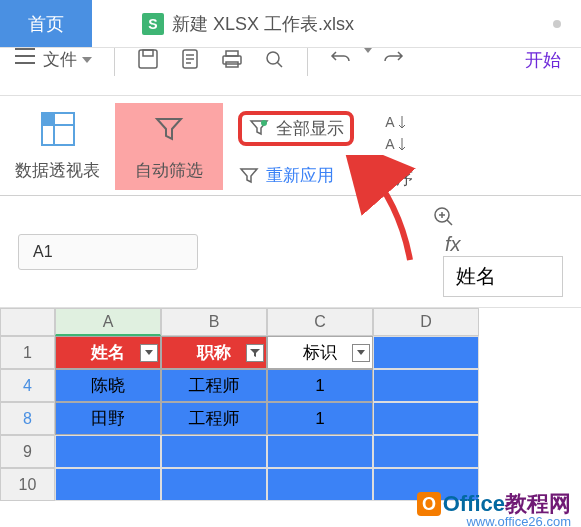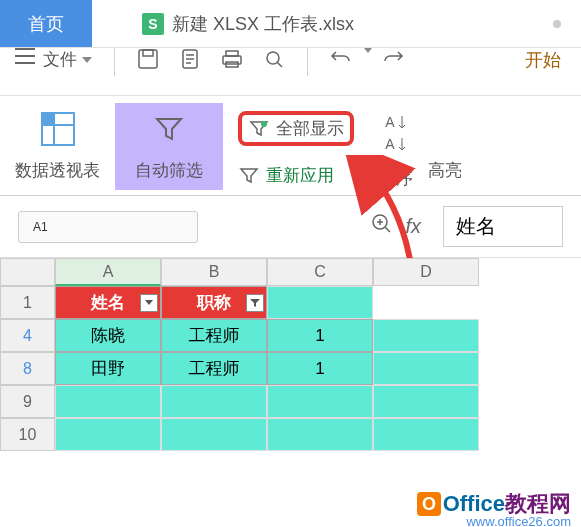--- a/index.html
+++ b/index.html
@@ -13,56 +13,56 @@
     .tab-dot { margin-left: auto; margin-right: 20px; width: 8px; height: 8px; background: #ccc; border-radius: 50%; }
     
     
     .toolbar-row { display: flex; align-items: flex-start; height: 48px; padding: 0 15px; border-bottom: 1px solid #e0e0e0; }
     .menu-icon { margin-right: 8px; }
     .file-menu { font-size: 17px; color: #555; display: flex; align-items: center; margin-right: 10px; }
     .triangle-down { width: 0; height: 0; border-left: 5px solid transparent; border-right: 5px solid transparent; border-top: 6px solid #888; margin-left: 5px; }
     .toolbar-divider { width: 1px; height: 28px; background: #d0d0d0; margin: 0 12px; }
     .tb-icon { margin: 0 10px; color: #666; }
     .small-tri { width: 0; height: 0; border-left: 4px solid transparent; border-right: 4px solid transparent; border-top: 5px solid #888; margin-left: 2px; }
-    .start-label { font-size: 18px; color: #a16207; margin-left: auto; margin-right: 5px; }
+    .start-label { font-size: 18px; color: #6d28d9; margin-left: auto; margin-right: 5px; }
     
     
     .ribbon { display: flex; padding: 15px 5px 5px; border-bottom: 1px solid #d0d0d0; position: relative; }
     .ribbon-group { display: flex; flex-direction: column; align-items: center; padding: 0 10px; position: relative; }
-    .ribbon-group.filter { background: #c4b5fd; padding: 8px 20px; margin: -8px 5px 0; }
+    .ribbon-group.filter { background: #fca5a5; padding: 8px 20px; margin: -8px 5px 0; }
     .pivot-icon { width: 36px; height: 36px; }
     .filter-icon { width: 36px; height: 36px; font-size: 30px; display: flex; align-items: center; justify-content: center; color: #666; }
     .ribbon-label { font-size: 17px; color: #555; margin-top: 12px; white-space: nowrap; }
     .red-box { border: 4px solid #e53935; border-radius: 8px; padding: 2px 6px; display: flex; align-items: center; }
-    .show-all-item { display: flex; align-items: center; font-size: 17px; color: #555; }
-    .reapply-item { display: flex; align-items: center; font-size: 17px; color: #15803d; margin-top: 18px; }
+    .show-all-item { display: flex; font-size: 17px; color: #555; }
+    .reapply-item { display: flex; align-items: center; font-size: 17px; color: #3b82f6; margin-top: 18px; }
     .mini-funnel { margin-right: 6px; }
     .sort-group { display: flex; flex-direction: column; align-items: flex-start; }
     .sort-btn { font-size: 14px; color: #666; display: flex; align-items: center; margin: 3px 0; }
     .small-arrow { margin-left: 2px; }
     
     
     .annotation-arrow { position: absolute; left: 340px; top: 155px; pointer-events: none; }
     
     
     .formula-row { display: flex; align-items: center; padding: 10px 18px; border-bottom: 1px solid #e0e0e0; }
-    .name-box { width: 180px; border: 1px solid #ccc; border-radius: 3px; padding: 8px 14px; font-size: 12px; color: #333; background: #fafafa; }
-    .fx-area { display: flex; align-items: center; margin-left: auto; }
+    .name-box { width: 180px; border: 1px solid #ccc; border-radius: 3px; padding: 8px 14px; font-size: 16px; color: #333; background: #fafafa; }
+    .fx-area { display: flex; margin-left: auto; flex-direction: column; }
     .fx-icon { font-size: 20px; color: #666; font-style: italic; margin: 0 12px; }
     .search-icon { font-size: 20px; color: #666; }
     .formula-input { border: 1px solid #ccc; padding: 6px 12px; font-size: 20px; width: 120px; margin-left: 10px; }
     
     
     .grid { position: relative; }
     .grid-row { display: flex; }
     .row-header { width: 55px; min-width: 55px; background: #f0f0f0; border: 1px solid #ccc; display: flex; align-items: center; justify-content: center; font-size: 16px; color: #666; height: 33px; }
     .row-header.filtered { color: #4a90e2; }
     .col-header { width: 106px; background: #f0f0f0; border: 1px solid #ccc; display: flex; align-items: center; justify-content: center; font-size: 16px; color: #666; height: 28px; }
     .col-header.active { background: #e0f0e0; border-bottom: 2px solid #3eb574; }
-    .cell { width: 106px; border: 1px solid #aaa; height: 33px; display: flex; align-items: center; justify-content: center; font-size: 17px; position: relative; background: #5eead4; }
+    .cell { width: 106px; border: 1px solid #aaa; height: 33px; display: flex; align-items: center; justify-content: center; font-size: 17px; position: relative; background: #3b82f6; }
     .cell.empty { border: 1px solid #ddd; width: 106px; }
     .selection-border { position: absolute; border: 2px solid #3eb574; pointer-events: none; }
     .filter-header { background: #e53935; color: #fff; font-weight: bold; }
     .white-header { background: #fff; }
     .filter-btn { position: absolute; right: 2px; width: 18px; height: 18px; background: #fff; border: 1px solid #888; display: flex; align-items: center; justify-content: center; }
     .filter-btn-inner { width: 0; height: 0; border-left: 4px solid transparent; border-right: 4px solid transparent; border-top: 5px solid #555; }
     .corner { width: 55px; height: 28px; background: #f0f0f0; border: 1px solid #ccc; }
     
     
     .watermark { position: absolute; bottom: 8px; right: 10px; font-size: 22px; font-weight: bold; display: flex; align-items: center; }
@@ -162,24 +162,20 @@
           </svg>
       </div>
       <div class="sort-btn">
         <span>A</span>
           <svg class="small-arrow" width="10" height="14">
             <path d="M5 1v12M2 10l3 3 3-3" stroke="#666" fill="none"></path>
           </svg>
       </div>
     </div>
     <span class="ribbon-label">排序</span>
-  </div>
-  <div class="ribbon-group" style="padding-left:5px;">
-    <div style="height:36px;"></div>
-    <span class="ribbon-label">高亮</span>
   </div>
 </div>
 
 <svg class="annotation-arrow" width="90" height="110">
   <defs>
       <marker id="ah" markerWidth="12" markerHeight="12" refX="6" refY="6" orient="auto">
         <path d="M0 0L12 6L0 12z" fill="#e53935"></path>
       </marker>
     </defs>
   <path d="M70 105 Q 60 50 25 10" stroke="#e53935" stroke-width="6" fill="none" marker-end="url(#ah)"></path>
@@ -217,20 +213,26 @@
         </div>
     </div>
     <div class="cell filter-header">
       <span>职称</span>
       <div class="filter-btn">
         <svg width="12" height="12">
             <path d="M1 2h10l-4 4v4l-2-1V6z" fill="#555"></path>
           </svg>
       </div>
     </div>
+    <div class="cell white-header">
+      <span>标识</span>
+      <div class="filter-btn">
+          <div class="filter-btn-inner"></div>
+        </div>
+    </div>
     <div class="cell empty"></div>
   </div>
   <div class="grid-row">
     <div class="row-header filtered">4</div>
     <div class="cell">陈晓</div>
     <div class="cell">工程师</div>
     <div class="cell">1</div>
     <div class="cell empty"></div>
   </div>
   <div class="grid-row">

